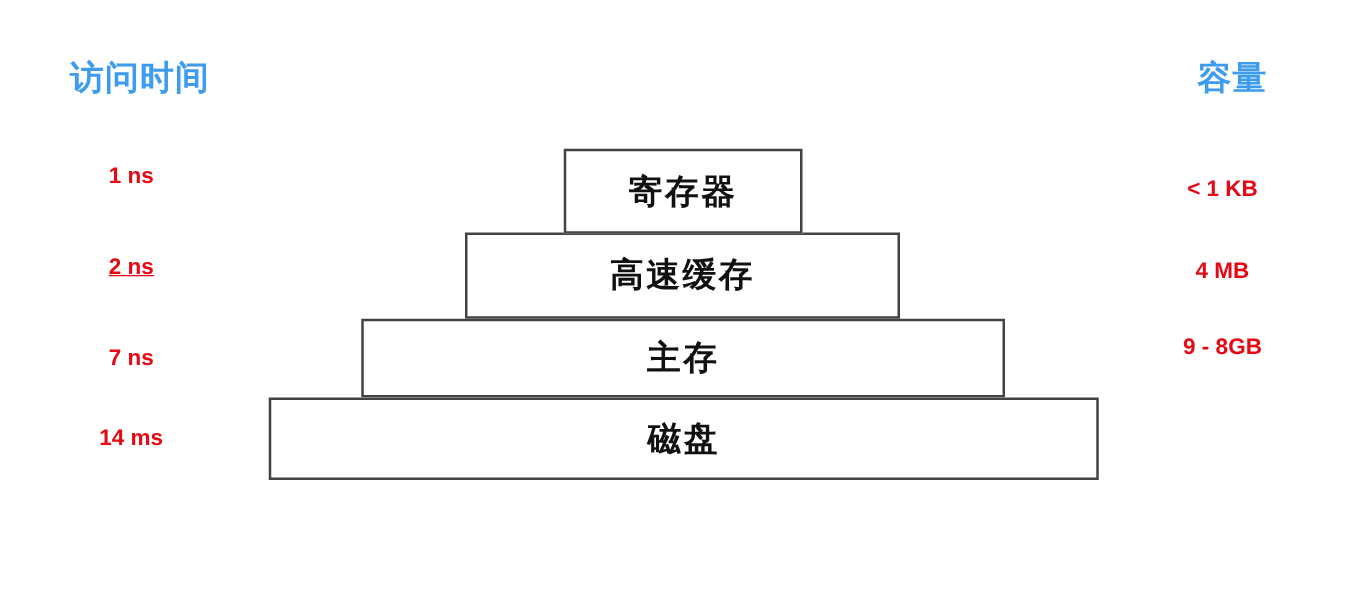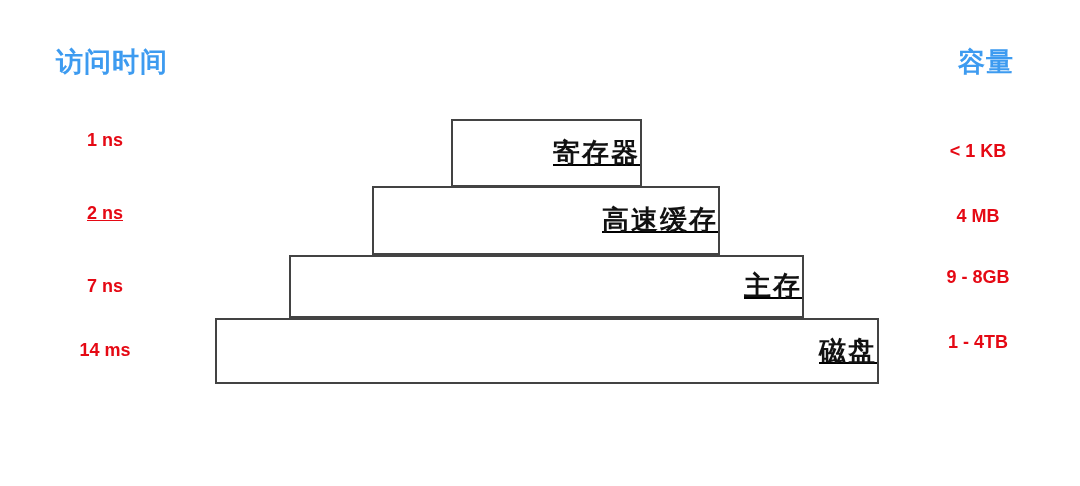--- a/index.html
+++ b/index.html
@@ -74,22 +74,21 @@
   #capacity-3 { top: 333px; }
 
   
   .tier {
     position: absolute;
     background: #ffffff;
     border: 2px solid #434343;
     box-sizing: border-box;
     display: flex;
     align-items: center;
-    justify-content: flex-end;
-    text-decoration: underline;
+    justify-content: center;
   }
   .tier-label {
     font-size: 27px;
     font-weight: 700;
     color: #111111;
     letter-spacing: 2px;
     line-height: 1;
     white-space: nowrap;
   }
 
@@ -122,21 +121,20 @@
   <div class="col-header" id="header-capacity">容量</div>
 
   <div class="side-label left" id="latency-0">1 ns</div>
   <div class="side-label left" id="latency-1">2 ns</div>
   <div class="side-label left" id="latency-2">7 ns</div>
   <div class="side-label left" id="latency-3">14 ms</div>
 
   <div class="side-label right" id="capacity-0">&lt; 1 KB</div>
   <div class="side-label right" id="capacity-1">4 MB</div>
   <div class="side-label right" id="capacity-2">9 - 8GB</div>
-  <div class="side-label right" id="capacity-3">1 - 4TB</div>
 
   <div class="tier" id="tier-0">
     <span class="tier-label">寄存器</span>
   </div>
 
   <div class="tier" id="tier-1">
     <span class="tier-label">高速缓存</span>
   </div>
 
   <div class="tier" id="tier-3">

